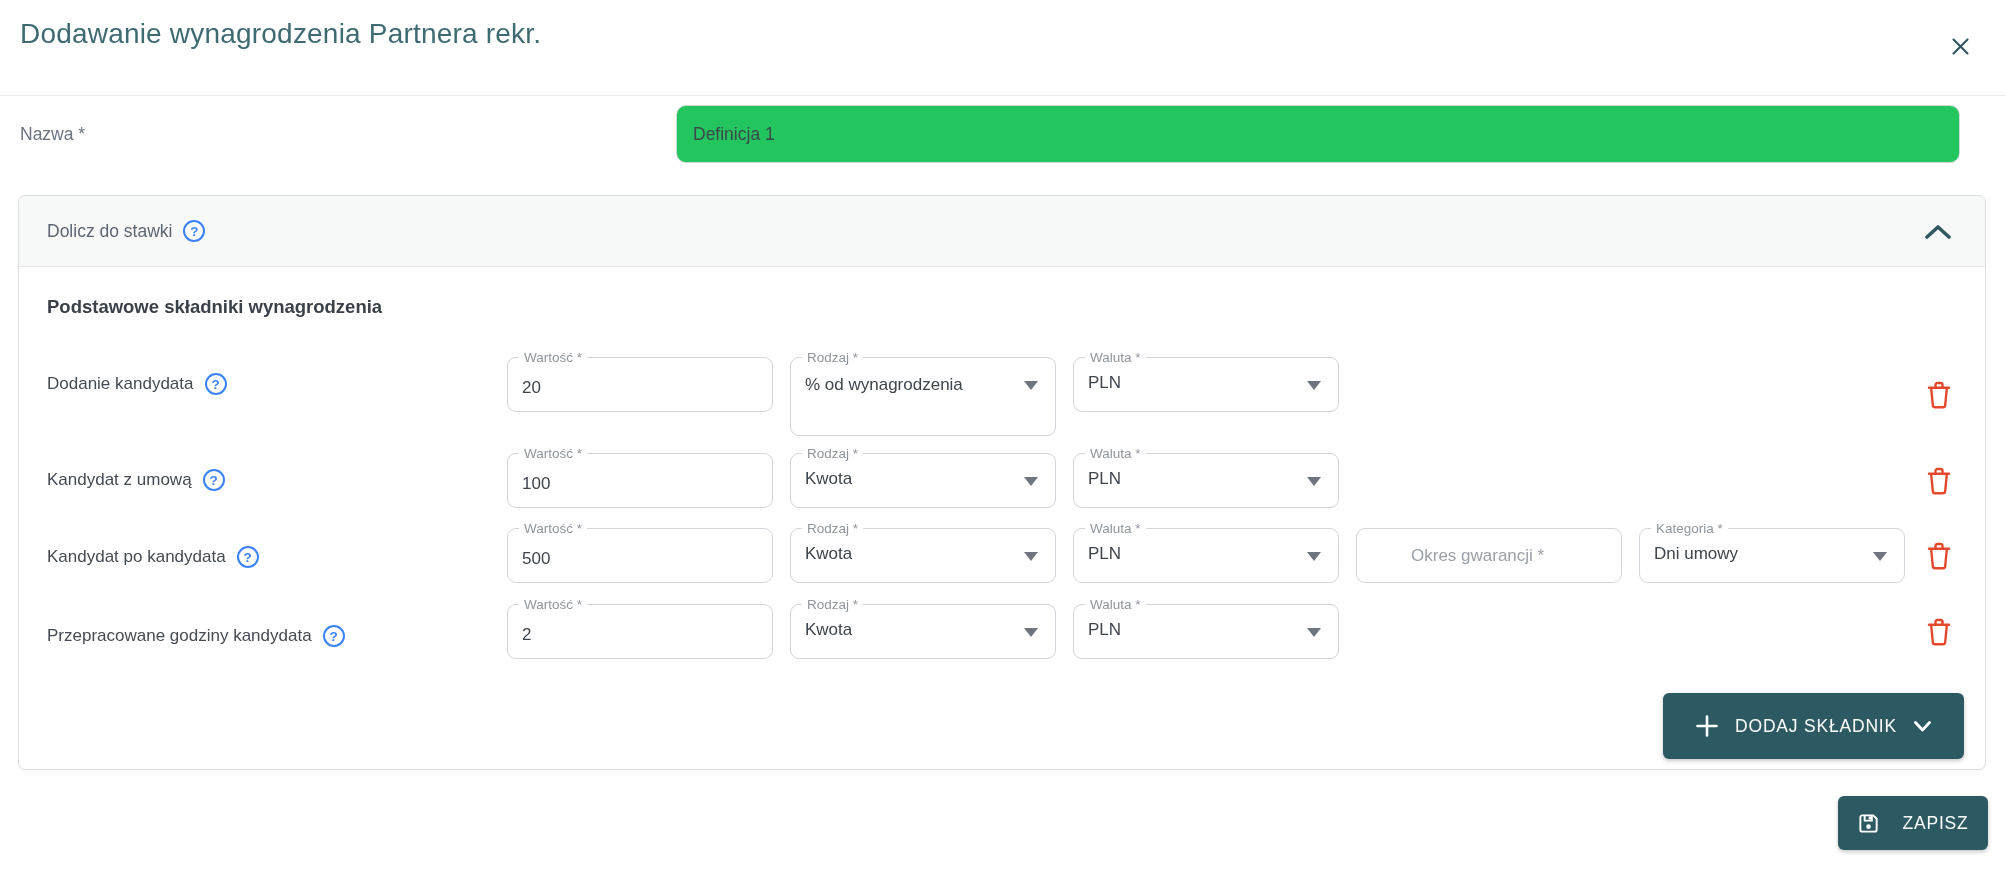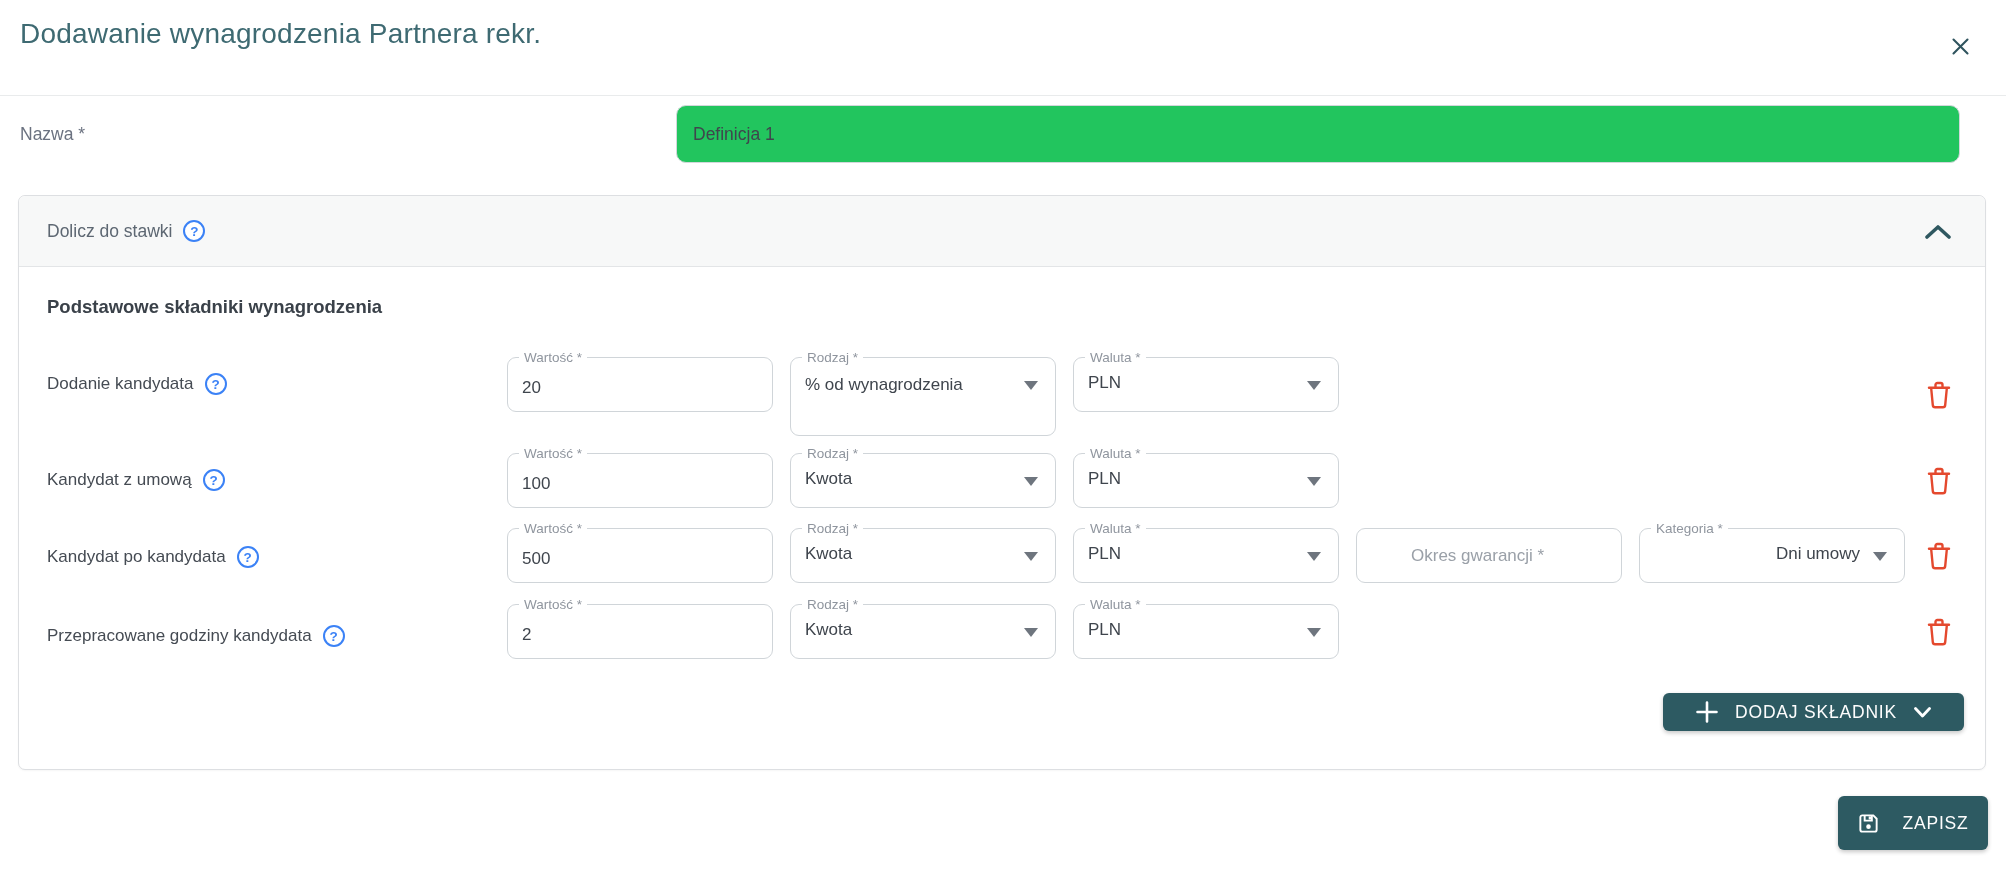--- a/index.html
+++ b/index.html
@@ -62,21 +62,21 @@
   .select.tall .caret { top:27px; }
 
   .trash-btn { position:absolute; width:28px; height:30px; cursor:pointer;
                display:flex; align-items:center; justify-content:center; }
 
   
   .btn { position:absolute; display:flex; align-items:center; justify-content:center;
          background:#2d5a62; color:#fff; border:none; border-radius:6px; cursor:pointer;
          font-family:inherit; box-shadow:0 2px 4px rgba(0,0,0,0.22); }
   .btn .btn-label { font-size:17.5px; letter-spacing:0.8px; color:#fdfdfd; }
-  .add-btn { left:1644px; top:497px; width:301px; height:38px; gap:17px; }
+  .add-btn { left:1644px; top:497px; width:301px; height:66px; gap:17px; }
   .save-btn { left:1838px; top:796px; width:150px; height:54px; gap:22px; }
 </style>
 </head>
 <body>
 
 <div class="page">
 
   <div class="modal-title">Dodawanie wynagrodzenia Partnera rekr.</div>
   <div class="close-btn">
     <svg width="17" height="17" viewBox="0 0 17 17">
@@ -171,21 +171,21 @@
     <div class="box select" style="left:1054px; top:332px; width:266px; height:55px;">
       <span class="flabel">Waluta *</span>
       <span class="sel-value" style="padding-top:12px;">PLN</span>
       <span class="caret"></span>
     </div>
     <div class="box placeholder-box" style="left:1337px; top:332px; width:266px; height:55px;padding-left:40px;">
       <input class="val" type="text" placeholder="Okres gwarancji *" style="">
     </div>
     <div class="box select" style="left:1620px; top:332px; width:266px; height:55px;">
       <span class="flabel">Kategoria *</span>
-      <span class="sel-value" style="padding-top:12px;text-align:right;">Dni umowy</span>
+      <span class="sel-value" style="padding-top:12px;">Dni umowy</span>
       <span class="caret"></span>
     </div>
     <div class="trash-btn" style="left:1906px; top:345px;">
       <svg width="24" height="28" viewBox="0 0 24 28">
         <path d="M4.2 7.5 L5.8 24.2 a2.3 2.3 0 0 0 2.3 2.1 h7.8 a2.3 2.3 0 0 0 2.3-2.1 L19.8 7.5" fill="none" stroke="#e4492e" stroke-width="2.4" stroke-linejoin="round"></path>
         <path d="M2 6.8 h20" fill="none" stroke="#e4492e" stroke-width="2.4" stroke-linecap="round"></path>
         <path d="M8.5 6 v-2.2 a1.8 1.8 0 0 1 1.8-1.8 h3.4 a1.8 1.8 0 0 1 1.8 1.8 V6" fill="none" stroke="#e4492e" stroke-width="2.4"></path>
       </svg>
     </div>
 

